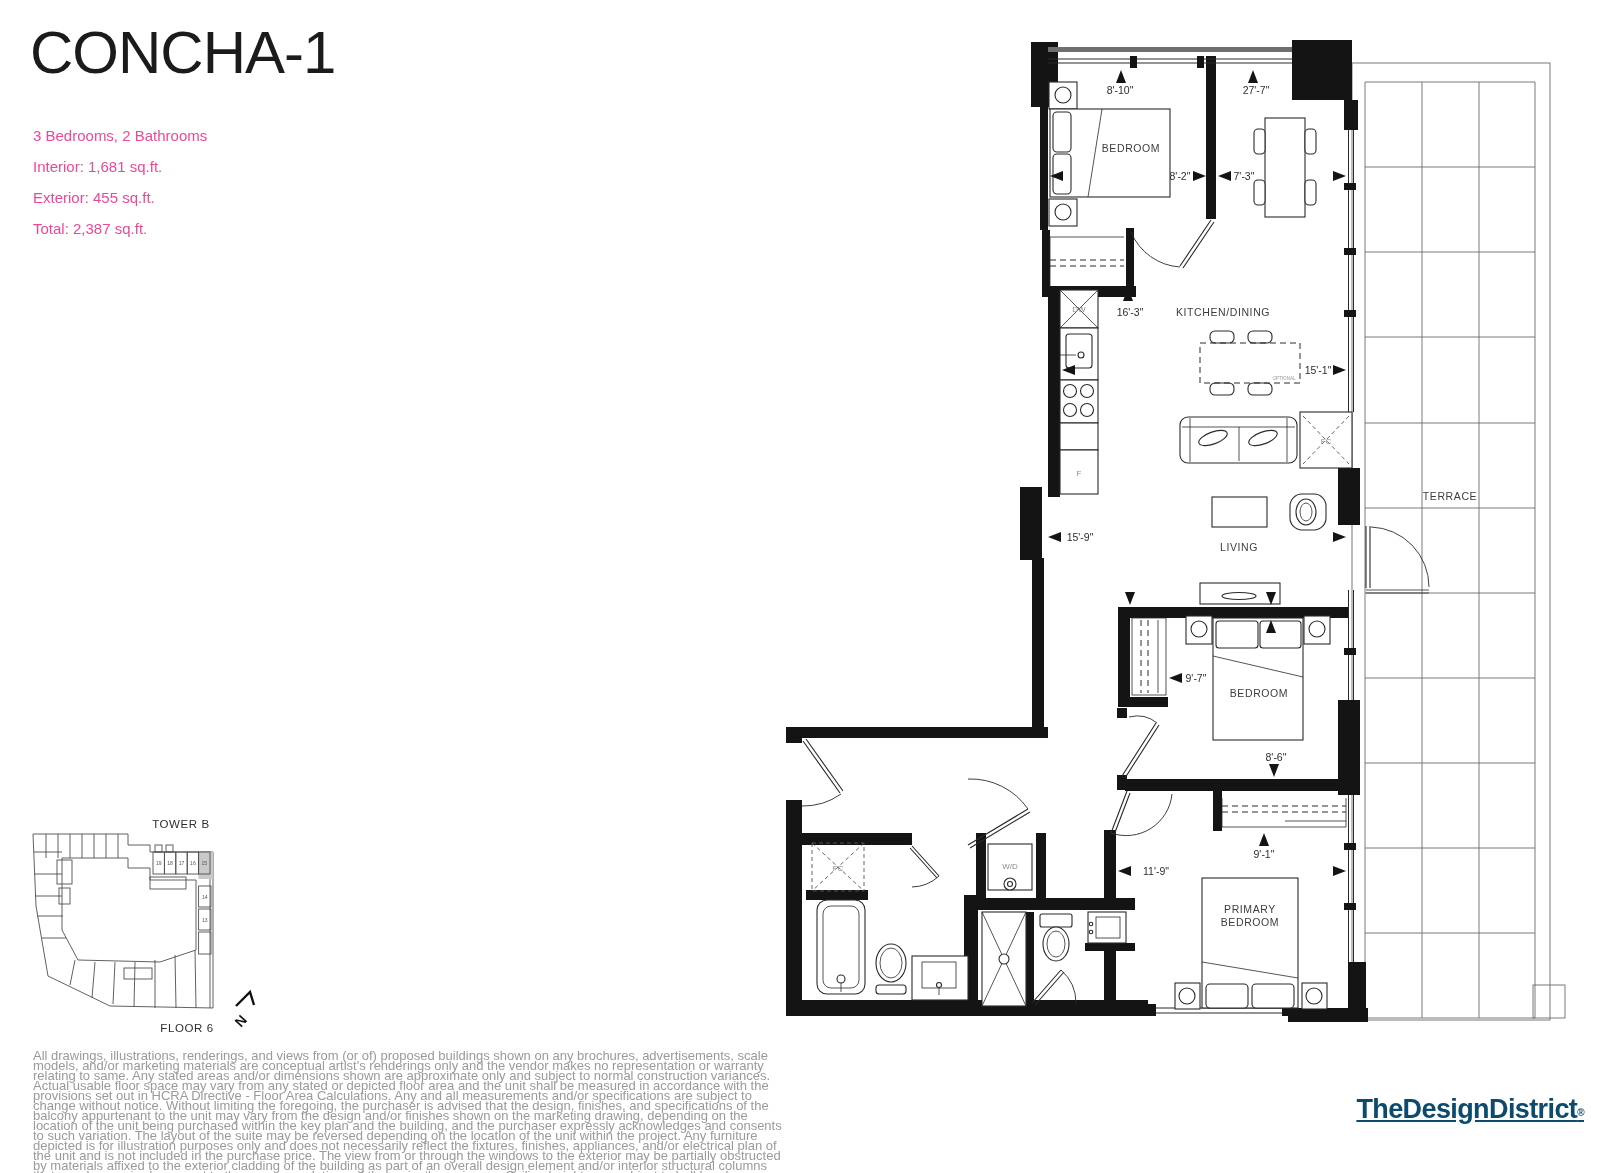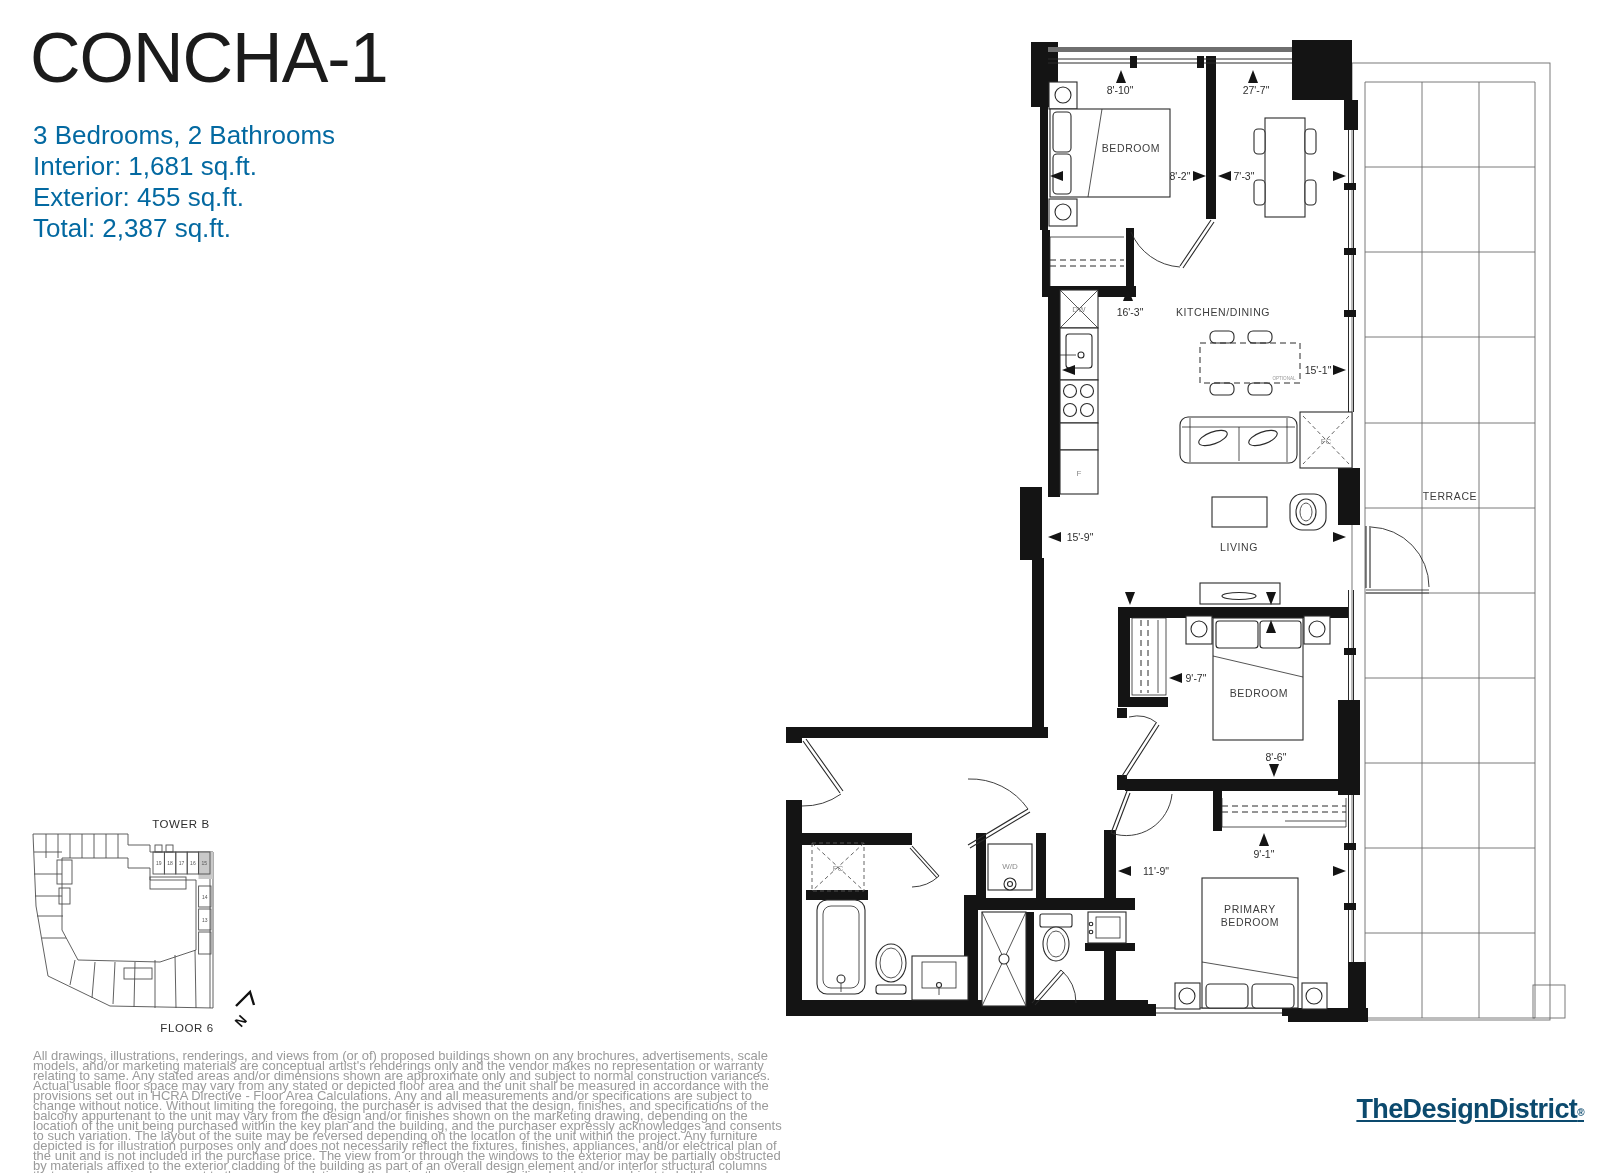--- a/index.html
+++ b/index.html
@@ -1,21 +1,21 @@
 <!DOCTYPE html>
 <html><head>
 <meta charset="utf-8">
 <style>
   html,body{margin:0;padding:0;background:#fff;}
   .page{position:relative;width:1600px;height:1173px;background:#fff;overflow:hidden;
         font-family:"Liberation Sans",sans-serif;color:#1c1c1c;}
   
-  .title{position:absolute;left:30px;top:18px;font-size:70px;font-weight:500;
+  .title{position:absolute;left:30px;top:18px;font-size:60px;font-weight:500;
          letter-spacing:-1px;color:#1b1b1b;}
-  .specs{position:absolute;left:33px;top:120px;font-size:26px;line-height:31px;color:#0369a1;}
+  .specs{position:absolute;left:33px;top:120px;font-size:15px;line-height:31px;color:#ec4899;}
   
   .disclaimer{position:absolute;left:33px;top:1051px;width:757px;font-size:13px;
               line-height:10px;color:#9a9a9a;}
   .logo{position:absolute;right:16px;top:1094px;font-size:27px;font-weight:bold;
         letter-spacing:-0.6px;color:#0c4a6e;white-space:nowrap;text-decoration:underline;}
   .logo .reg{font-size:10px;font-weight:bold;vertical-align:2px;}
   
   .plan-svg{position:absolute;left:770px;top:20px;width:800px;height:1010px;}
   .kp-svg{position:absolute;left:20px;top:800px;width:260px;height:245px;}
   .wall{fill:#141414;}

